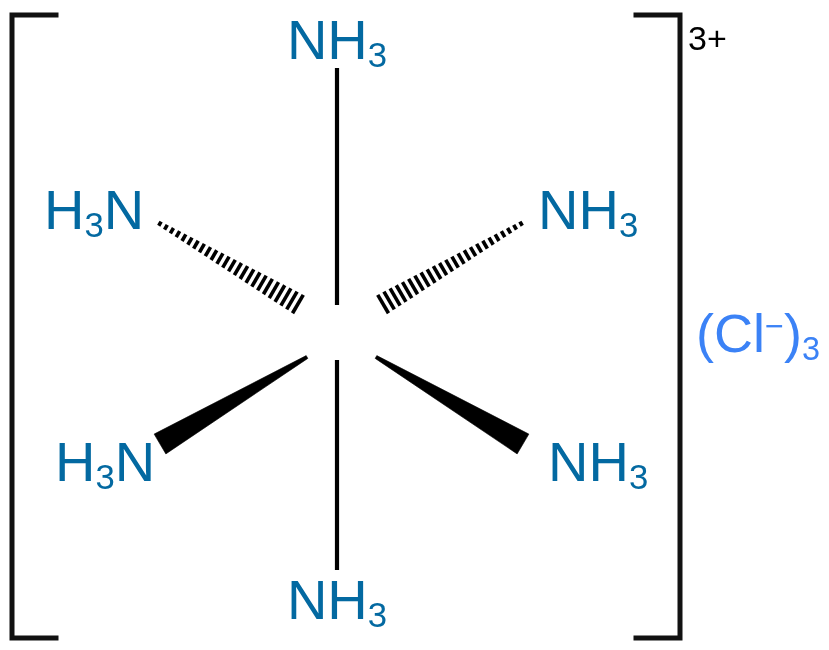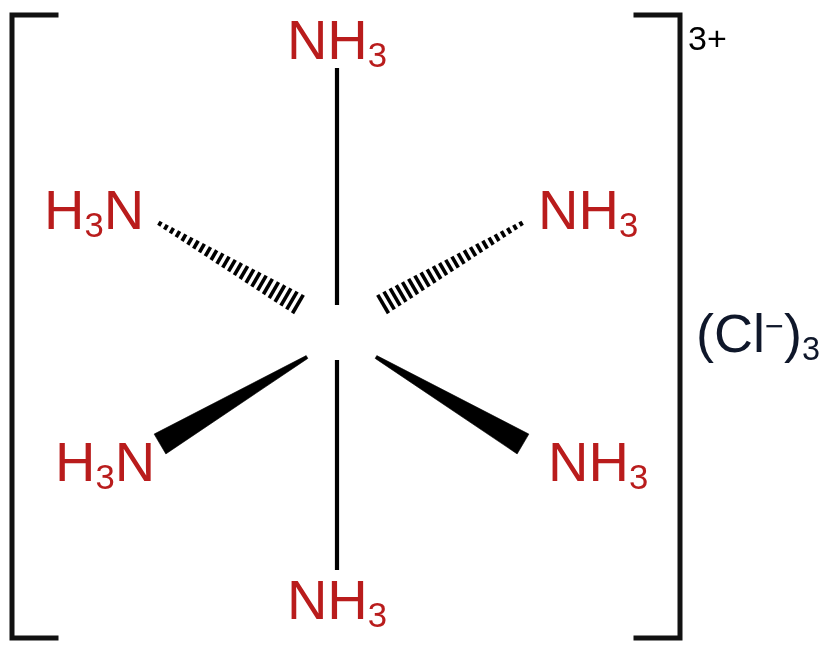--- a/index.html
+++ b/index.html
@@ -23,21 +23,21 @@
     left: 0;
     top: 0;
     width: 829px;
     height: 650px;
   }
   .chem-label {
     position: absolute;
     font-family: "Liberation Sans", sans-serif;
     font-size: 56px;
     line-height: 1;
-    color: #b91c1c;
+    color: #0369a1;
     white-space: nowrap;
     letter-spacing: 0px;
     text-align: center;
   }
   .chem-label sub {
     font-size: 0.62em;
     vertical-align: baseline;
     position: relative;
     top: 0.22em;
     letter-spacing: 0;
@@ -48,21 +48,21 @@
     font-size: 34px;
     line-height: 1;
     color: #000000;
     white-space: nowrap;
   }
   .counterion-label {
     position: absolute;
     font-family: "Liberation Sans", sans-serif;
     font-size: 54px;
     line-height: 1;
-    color: #0f172a;
+    color: #3b82f6;
     white-space: nowrap;
   }
   .counterion-label sub {
     font-size: 0.60em;
     vertical-align: baseline;
     position: relative;
     top: 0.24em;
   }
   .counterion-label sup {
     font-size: 0.60em;

